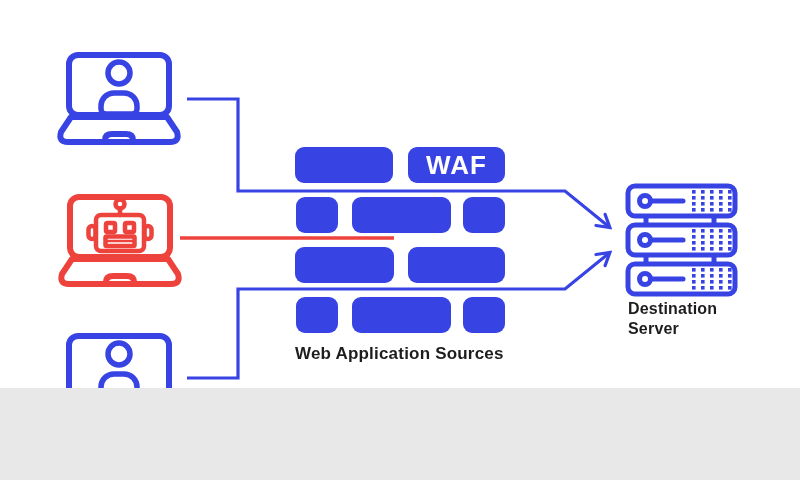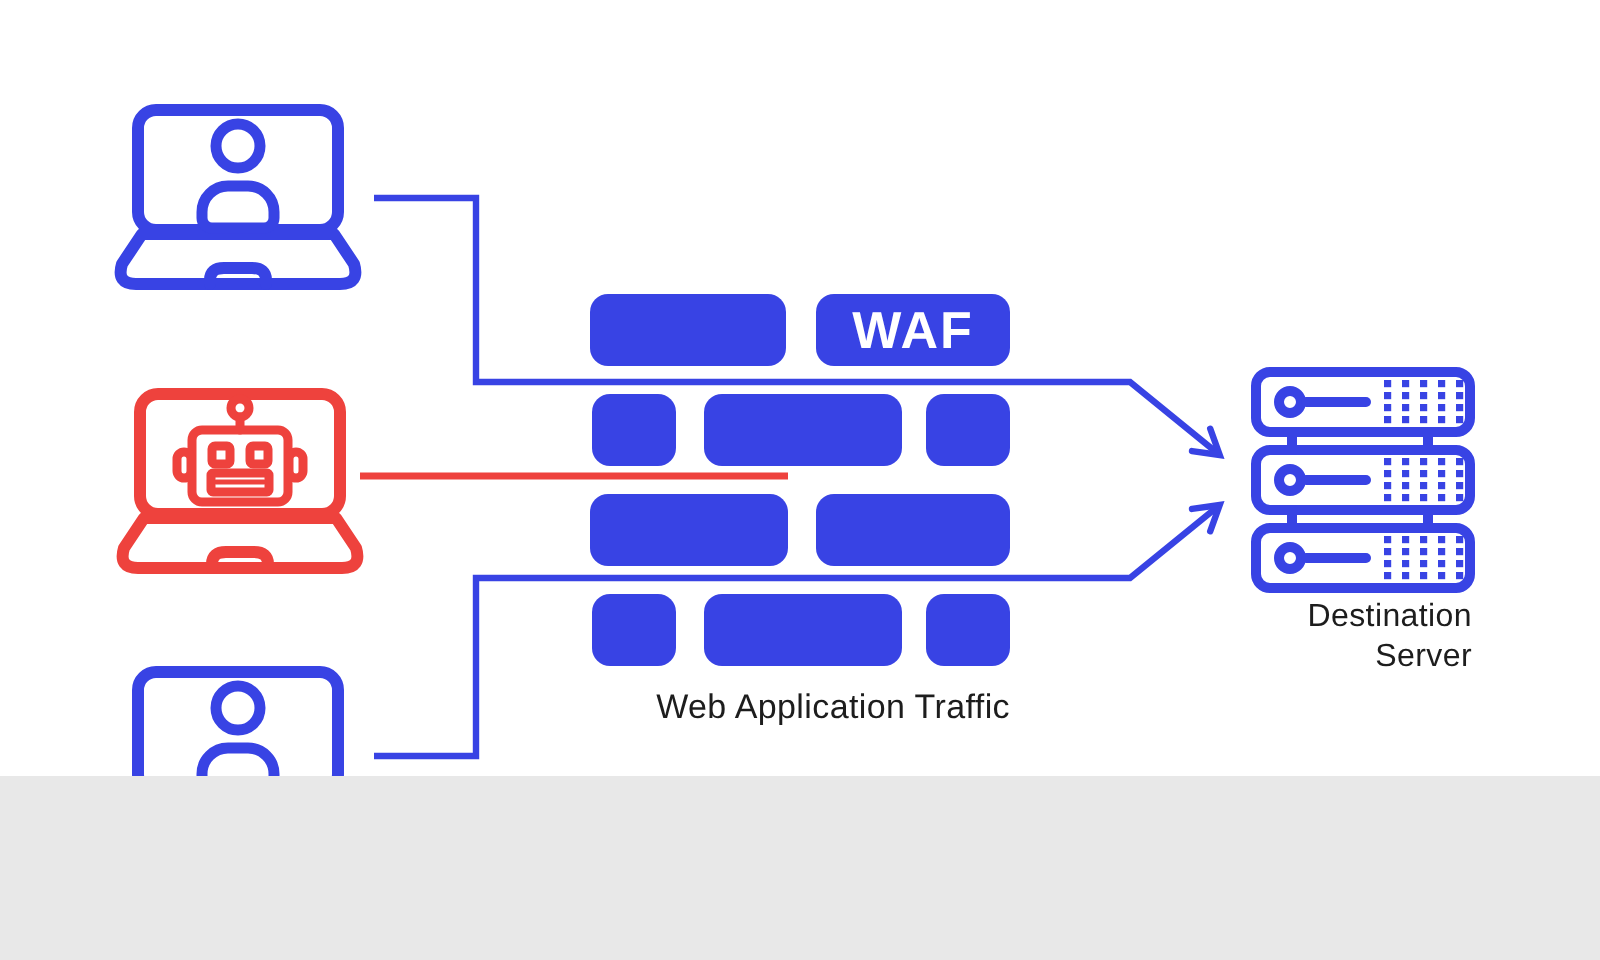--- a/index.html
+++ b/index.html
@@ -10,22 +10,22 @@
   .canvas{
     position:relative;width:800px;height:388px;background:var(--background);
     font-family:"Liberation Sans",sans-serif;overflow:hidden;
   }
   svg.scene{position:absolute;left:0;top:0;}
   .sb{stroke:var(--blue);}
   .sr{stroke:var(--red);}
   .fb{fill:var(--blue);}
   .nf{fill:none;}
   .label{
-    position:absolute;font-weight:400;color:var(--text);
-    text-align:right;line-height:1.25;letter-spacing:.2px;
+    position:absolute;font-weight:700;color:var(--text);
+    text-align:left;line-height:1.25;letter-spacing:.2px;
   }
   .label-waf{
     position:absolute;left:408px;top:147px;width:97px;height:36px;
     display:flex;align-items:center;justify-content:center;
     color:var(--white);font-weight:700;font-size:26px;letter-spacing:1px;
     font-family:"Liberation Sans",sans-serif;
   }
   .label-firewall{left:295px;top:343px;width:210px;font-size:17px;}
   .label-sources{left:22px;top:438px;width:196px;font-size:17px;}
   .label-destination{left:628px;top:299px;width:108px;font-size:16px;}
@@ -137,16 +137,16 @@
       <use href="#server-unit" y="41"></use>
       <use href="#server-unit" y="80"></use>
       <line x1="20" y1="32" x2="20" y2="41" stroke-width="5"></line>
       <line x1="88" y1="32" x2="88" y2="41" stroke-width="5"></line>
       <line x1="20" y1="71" x2="20" y2="80" stroke-width="5"></line>
       <line x1="88" y1="71" x2="88" y2="80" stroke-width="5"></line>
     </g>
   </svg>
 
   <div class="label-waf">WAF</div>
-  <div class="label label-firewall">Web Application Traffic</div>
+  <div class="label label-firewall">Web Application Sources</div>
   <div class="label label-destination">Destination Server</div>
 
 </div>
 
 </body></html>

